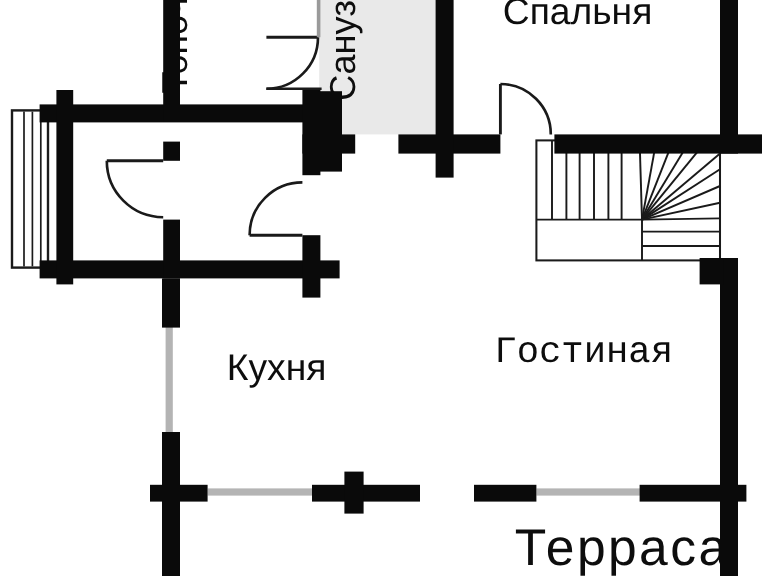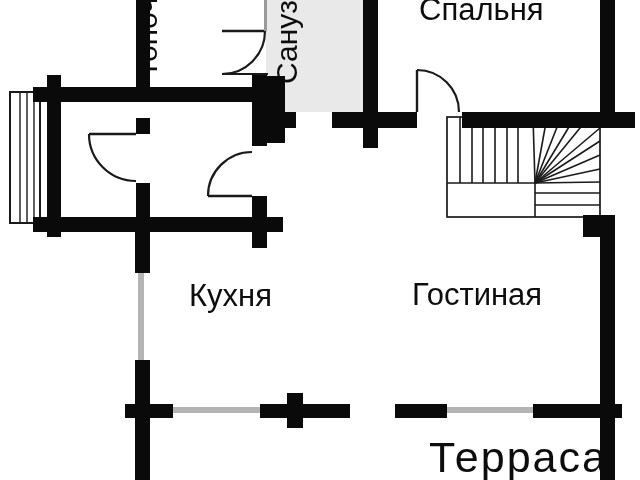--- a/index.html
+++ b/index.html
@@ -60,22 +60,22 @@
       <line x1="222" y1="31" x2="265" y2="31" stroke="#1a1a1a" stroke-width="2.4"></line>
       <path d="M 265 31 A 43 43 0 0 1 222 74" fill="none" stroke="#1a1a1a" stroke-width="2.2"></path>
       <line x1="222" y1="74" x2="268" y2="74" stroke="#1a1a1a" stroke-width="2.2"></line>
       <line x1="417" y1="70" x2="417" y2="112" stroke="#1a1a1a" stroke-width="2.4"></line>
       <path d="M 417 70 A 42 42 0 0 1 459 112" fill="none" stroke="#1a1a1a" stroke-width="2.2"></path>
     </svg>
 
   <div class="lbl rot" style="left: 161px; top: 50px; font-size: 30px;">Топочная</div>
   <div class="lbl rot" style="left: 301px; top: 56px; font-size: 30px;">Санузел</div>
   <div class="lbl" style="left: 419px; top: -6px; font-size: 31px;">Спальня</div>
-  <div class="lbl" style="left: 189px; top: 280px; font-size: 31px;">Кухня</div>
-  <div class="lbl" style="left: 412px; top: 279px; font-size: 31px;">Гостиная</div>
+  <div class="lbl" style="left: 189px; top: 291px; font-size: 31px;">Кухня</div>
+  <div class="lbl" style="left: 412px; top: 279px; font-size: 31px; font-family: Liberation Mono, monospace;">Гостиная</div>
   <div class="lbl" style="left: 429px; top: 436px; font-size: 43px; letter-spacing: 2px;">Терраса</div>
 <div class="part" style="left: 264px; top: 0px; width: 3px; height: 31px;"></div>
     <div class="win" style="left: 138px; top: 271px; width: 6px; height: 91px;"></div>
     <div class="win" style="left: 173px; top: 407px; width: 89px; height: 6px;"></div>
     <div class="win" style="left: 447px; top: 407px; width: 87px; height: 6px;"></div>
     <div class="wall" style="left: 33px; top: 87px; width: 234px; height: 15px; background: rgb(10, 10, 10);"></div>
     <div class="wall" style="left: 252px; top: 112px; width: 44px; height: 16px; background: rgb(10, 10, 10);"></div>
     <div class="wall" style="left: 332px; top: 112px; width: 85px; height: 16px; background: rgb(10, 10, 10);"></div>
     <div class="wall" style="left: 462px; top: 112px; width: 173px; height: 16px; background: rgb(10, 10, 10);"></div>
     <div class="wall" style="left: 33px; top: 217px; width: 250px; height: 15px; background: rgb(10, 10, 10);"></div>

